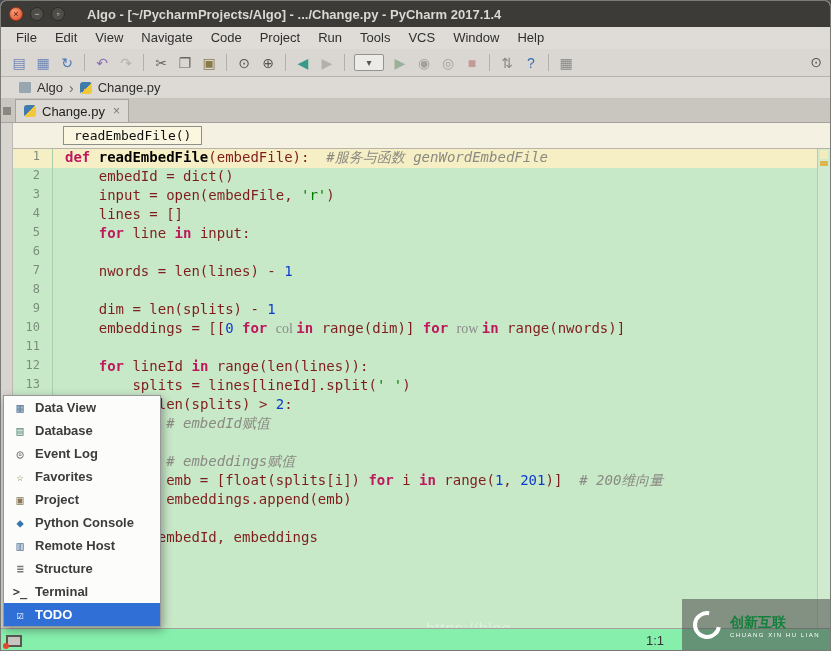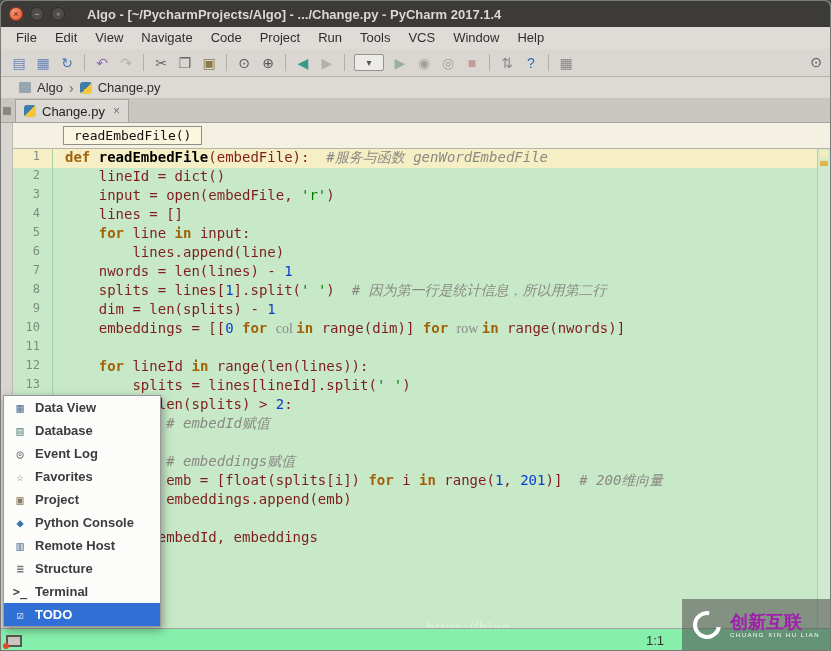--- a/index.html
+++ b/index.html
@@ -54,21 +54,21 @@
   .ctx-header { height:26px; background:#f4f1e2; border-bottom:1px solid #b7b4a7;
                 display:flex; align-items:center; padding-left:50px; }
   .ctx-box { border:1px solid #8f8f86; background:#faf6df; font:13px "DejaVu Sans Mono", monospace;
              color:#111; padding:0 10px; height:19px; line-height:18px; }
   .code-lines { position:absolute; left:0; top:26px; right:0; }
   .code-row { display:flex; height:19px; line-height:19px; font:14px "DejaVu Sans Mono", monospace; white-space:pre; }
   .code-row.current { background:#f6efc5; }
   .gutter-num { flex:none; width:40px; padding-right:12px; text-align:right; color:#7d8d7d;
                 font-size:12px; border-right:1px solid #a9cfa9; }
   .code-text { padding-left:12px; color:#000; }
-  .tk-k { color:#a16207; font-weight:bold; }
+  .tk-k { color:#be185d; font-weight:bold; }
   .tk-n { color:#0b3ccd; }
   .tk-s { color:#067a00; }
   .tk-c { color:#8a8a82; font-style:italic; }
   .tk-g { color:#8a8a8a;font-family:Liberation Serif, serif; }
   .tk-f { color:#000; font-weight:bold; }
   .tk-p { color:#7f1d1d; }
   .scroll-stripe { position:absolute; right:0; top:26px; bottom:0; width:13px; background:#cfeacf;
                    border-left:1px solid #aed2ae; }
   .stripe-mark-current { position:absolute; left:2px; right:2px; top:1px; height:9px; background:#f2ebbc; }
   .stripe-mark-warn { position:absolute; left:2px; right:2px; top:12px; height:5px; background:#e2b64e; }
@@ -92,21 +92,21 @@
   .switcher::after { content:""; position:absolute; left:-5px; bottom:-4px; width:6px; height:6px;
                      background:#e0492e; border-radius:50%; }
   .caret-pos { position:absolute; left:645px; top:4px; font-size:13px; color:#333; }
 
   
   .watermark { position:absolute; right:0; bottom:0; width:148px; height:51px;
                background:rgba(72,72,72,0.55); display:flex; align-items:center; gap:9px;
                padding-left:11px; z-index:40; }
   .wm-logo { flex:none; width:28px; height:28px; border:4px solid #fff; border-right-color:transparent;
              border-radius:50%; transform:rotate(-35deg); }
-  .wm-brand { color:#a21caf; font-size:18px; font-weight:bold; line-height:20px; white-space:nowrap; }
+  .wm-brand { color:#15803d; font-size:14px; font-weight:bold; line-height:20px; white-space:nowrap; }
   .wm-sub { color:#fff; font-size:6px; letter-spacing:1.5px; white-space:nowrap; }
 </style>
 </head>
 <body>
 
 <div class="window">
 
   <div class="titlebar">
     <div class="win-controls">
       <span class="wc close">×</span>
@@ -181,27 +181,27 @@
   </div>
 
   <div class="left-strip"></div>
 
   <div class="editor">
     <div class="ctx-header">
       <span class="ctx-box">readEmbedFile()</span>
     </div>
     <div class="code-lines">
         <div class="code-row current"><span class="gutter-num">1</span><span class="code-text"><span class="tk-k">def </span><span class="tk-f">readEmbedFile</span><span class="tk-p">(embedFile):</span><span class="tk-c">  #服务与函数 genWordEmbedFile</span></span></div>
-        <div class="code-row"><span class="gutter-num">2</span><span class="code-text"><span class="tk-p">    lineId = dict()</span></span></div>
+        <div class="code-row"><span class="gutter-num">2</span><span class="code-text"><span class="tk-p">    embedId = dict()</span></span></div>
         <div class="code-row"><span class="gutter-num">3</span><span class="code-text"><span class="tk-p">    input = open(embedFile, </span><span class="tk-s">'r'</span><span class="tk-p">)</span></span></div>
         <div class="code-row"><span class="gutter-num">4</span><span class="code-text"><span class="tk-p">    lines = []</span></span></div>
         <div class="code-row"><span class="gutter-num">5</span><span class="code-text"><span class="tk-p">    </span><span class="tk-k">for </span><span class="tk-p">line </span><span class="tk-k">in </span><span class="tk-p">input:</span></span></div>
-        <div class="code-row"><span class="gutter-num">6</span><span class="code-text"><span class="tk-p">        lines.append(line)</span></span></div>
+        <div class="code-row"><span class="gutter-num">6</span></div>
         <div class="code-row"><span class="gutter-num">7</span><span class="code-text"><span class="tk-p">    nwords = len(lines) - </span><span class="tk-n">1</span></span></div>
-        <div class="code-row"><span class="gutter-num">8</span><span class="code-text"><span class="tk-p">    splits = lines[</span><span class="tk-n">1</span><span class="tk-p">].split(</span><span class="tk-s">' '</span><span class="tk-p">)  </span><span class="tk-c"># 因为第一行是统计信息，所以用第二行</span></span></div>
+        <div class="code-row"><span class="gutter-num">8</span></div>
         <div class="code-row"><span class="gutter-num">9</span><span class="code-text"><span class="tk-p">    dim = len(splits) - </span><span class="tk-n">1</span></span></div>
         <div class="code-row"><span class="gutter-num">10</span><span class="code-text"><span class="tk-p">    embeddings = [[</span><span class="tk-n">0 </span><span class="tk-k">for </span><span class="tk-g">col </span><span class="tk-k">in </span><span class="tk-p">range(dim)] </span><span class="tk-k">for </span><span class="tk-g">row </span><span class="tk-k">in </span><span class="tk-p">range(nwords)]</span></span></div>
         <div class="code-row"><span class="gutter-num">11</span><span class="code-text"></span></div>
         <div class="code-row"><span class="gutter-num">12</span><span class="code-text"><span class="tk-p">    </span><span class="tk-k">for </span><span class="tk-p">lineId </span><span class="tk-k">in </span><span class="tk-p">range(len(lines)):</span></span></div>
         <div class="code-row"><span class="gutter-num">13</span><span class="code-text"><span class="tk-p">        splits = lines[lineId].split(</span><span class="tk-s">' '</span><span class="tk-p">)</span></span></div>
         <div class="code-row"><span class="gutter-num">14</span><span class="code-text"><span class="tk-p">        </span><span class="tk-k">if </span><span class="tk-p">len(splits) &gt; </span><span class="tk-n">2</span><span class="tk-p">:</span></span></div>
         <div class="code-row"><span class="gutter-num">15</span><span class="code-text"><span class="tk-p">            </span><span class="tk-c"># embedId赋值</span></span></div>
         <div class="code-row"><span class="gutter-num">16</span></div>
         <div class="code-row"><span class="gutter-num">17</span><span class="code-text"><span class="tk-p">            </span><span class="tk-c"># embeddings赋值</span></span></div>
         <div class="code-row"><span class="gutter-num">18</span><span class="code-text"><span class="tk-p">            emb = [float(splits[i]) </span><span class="tk-k">for </span><span class="tk-p">i </span><span class="tk-k">in </span><span class="tk-p">range(</span><span class="tk-n">1</span><span class="tk-p">, </span><span class="tk-n">201</span><span class="tk-p">)]  </span><span class="tk-c"># 200维向量</span></span></div>

